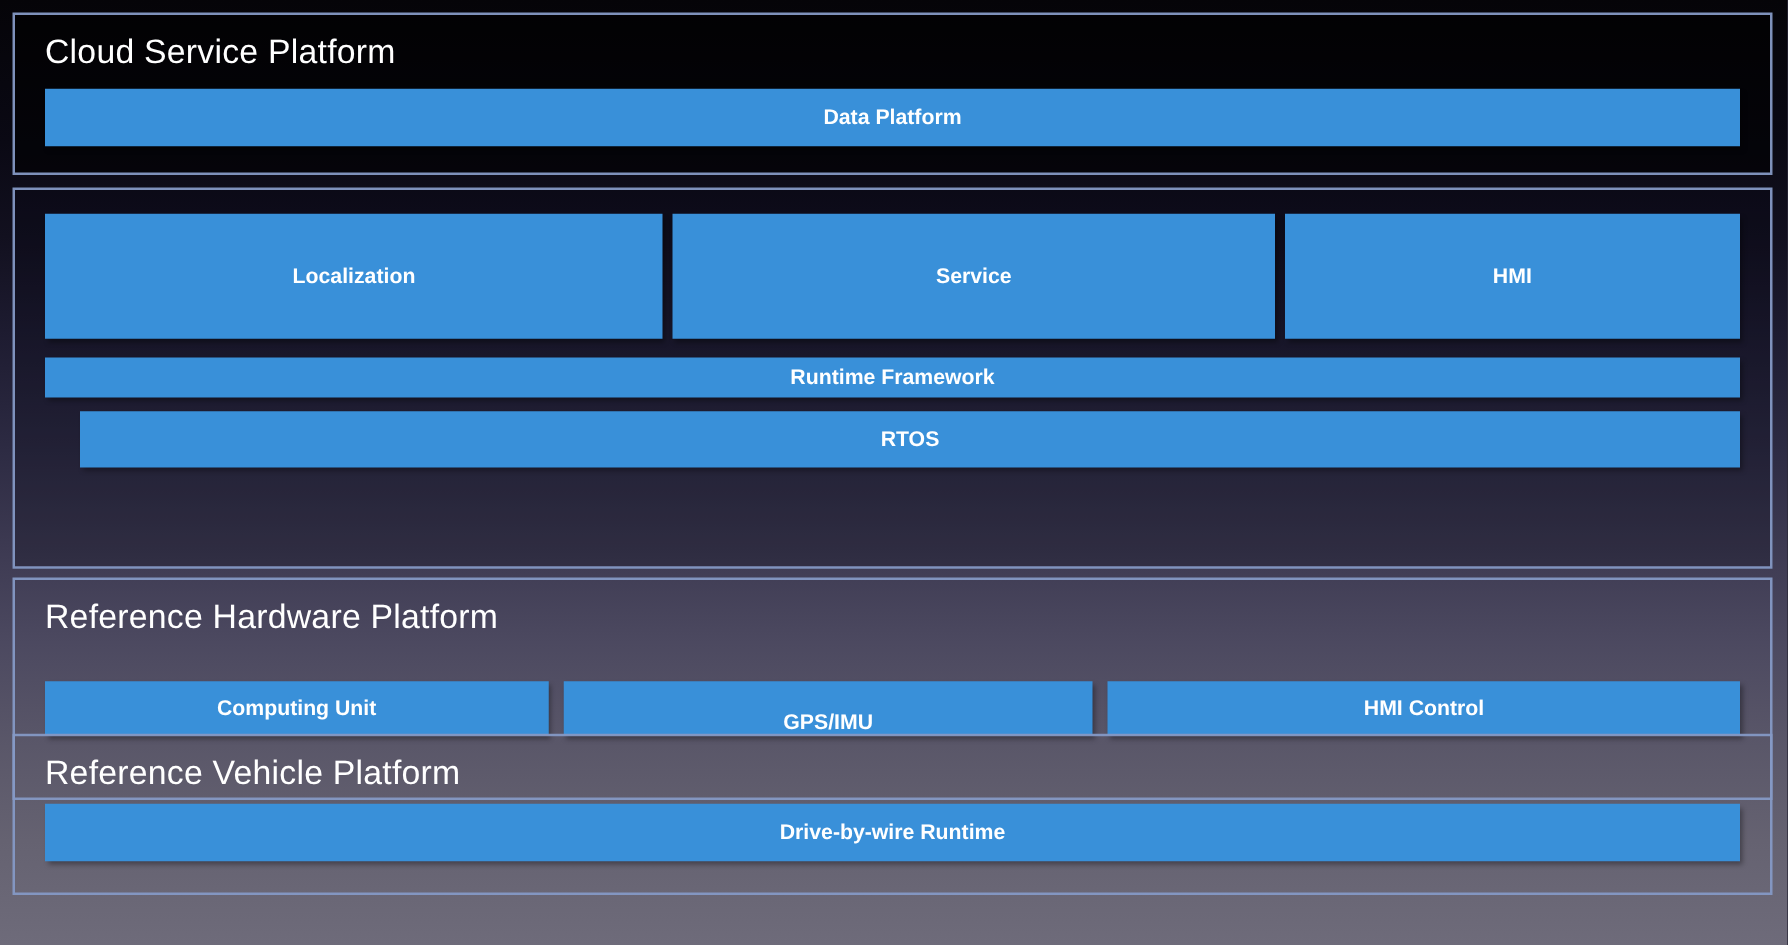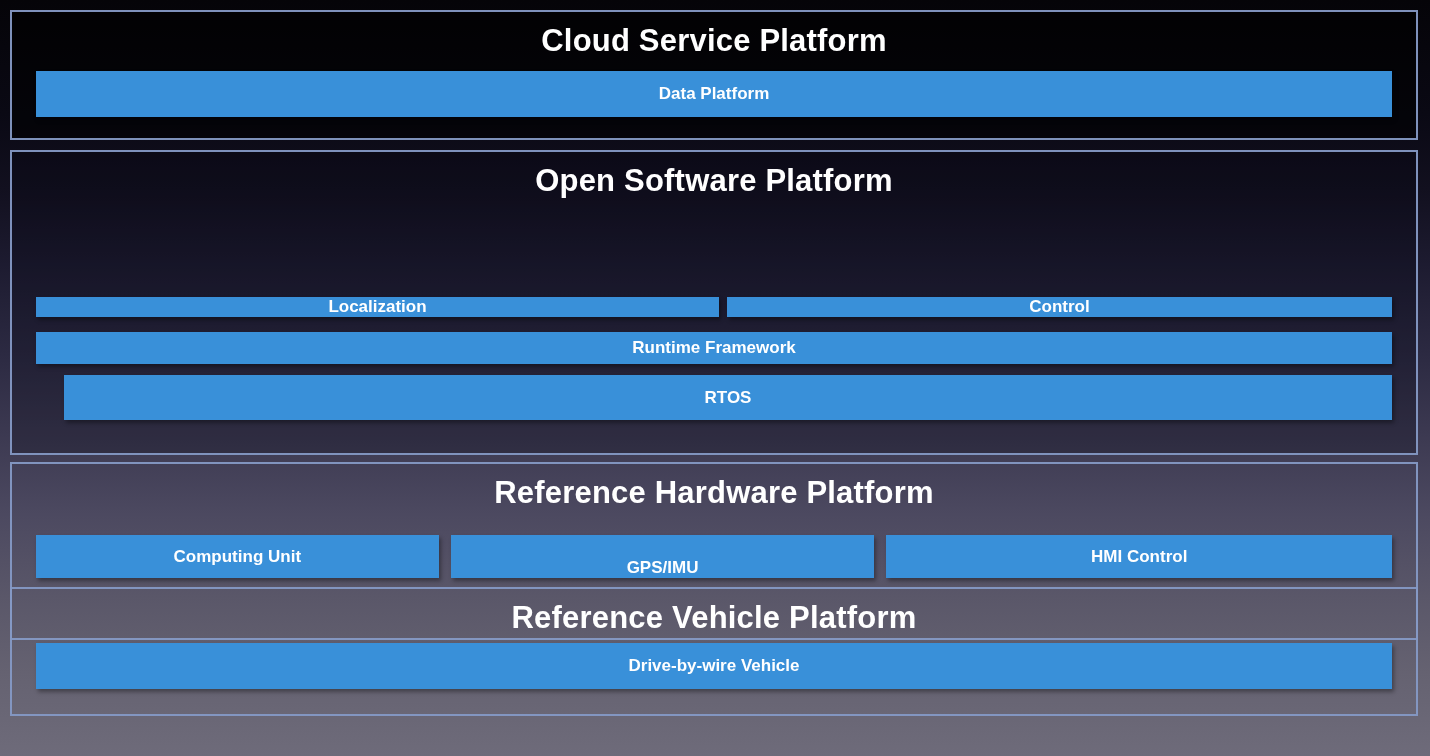--- a/index.html
+++ b/index.html
@@ -26,44 +26,43 @@
     box-sizing:border-box;
     border:2px solid rgba(133,153,197,0.95);
     padding:0 24px;
   }
   #s1{top:10px;height:130px;background:rgba(0,0,0,0.55);}
   #s2{top:150px;height:305px;background:rgba(3,3,14,0.25);}
   #s3{top:462px;height:178px;}
   #s4{top:587px;height:129px;}
   .section-title{
     margin:12px 0 0 0;
-    text-align:center;
-    font-size:31px;
+    font-size:27px;
     line-height:34px;
-    font-weight:700;
+    font-weight:400;
     color:#ffffff;
     letter-spacing:0.2px;
   }
   .row{display:flex;}
   .box{
     background:#3990d9;
     box-shadow:2px 3px 4px rgba(0,0,0,0.35);
     display:flex;align-items:center;justify-content:center;
     color:#ffffff;font-weight:700;font-size:17px;
     text-align:center;
     flex-basis:0;
   }
   
   .row-cloud{margin-top:13px;height:46px;gap:2px;}
   
-  .row-sw-modules{margin-top:19px;height:100px;gap:8px;align-items:flex-end;}
+  .row-sw-modules{margin-top:19px;height:100px;gap:8px;}
   .row-runtime{margin-top:15px;height:32px;}
   .row-rtos{margin-top:11px;height:45px;padding-left:28px;}
   
-  .row-hw{margin-top:25px;height:43px;gap:12px;}
+  .row-hw{margin-top:35px;height:43px;gap:12px;}
   
   .row-vehicle{margin-top:8px;height:46px;}
   .full{flex:1;}
   
   .u-white{
     text-decoration:underline solid #ffffff;
     text-decoration-thickness:1.5px;
     text-underline-offset:2px;
   }
   .u-wavy{
@@ -80,27 +79,29 @@
   <div class="section" id="s1">
     <div class="section-title">Cloud Service Platform</div>
     <div class="row row-cloud">
       <div class="box" style="flex:674;">
         <span>Data Platform</span>
       </div>
     </div>
   </div>
 
   <div class="section" id="s2">
-    <div class="section-title">Open Software Platform</div>
     <div class="row row-sw-modules">
       <div class="box" style="flex:494;">
         <span>Localization</span>
       </div>
       <div class="box" style="flex:481;">
-        <span>Control</span>
+        <span>Service</span>
+      </div>
+      <div class="box" style="flex:364;">
+        <span>HMI</span>
       </div>
     </div>
     <div class="row row-runtime">
       <div class="box full">
         <span>Runtime Framework</span>
       </div>
     </div>
     <div class="row row-rtos">
       <div class="box full">
         <span>RTOS</span>
@@ -120,18 +121,18 @@
       <div class="box" style="flex:501;">
         <span>HMI Control</span>
       </div>
     </div>
   </div>
 
   <div class="section" id="s4">
     <div class="section-title">Reference Vehicle Platform</div>
     <div class="row row-vehicle">
       <div class="box full">
-        <span>Drive-by-wire Vehicle</span>
+        <span>Drive-by-wire Runtime</span>
       </div>
     </div>
   </div>
 
 </div>
 
 </body></html>

